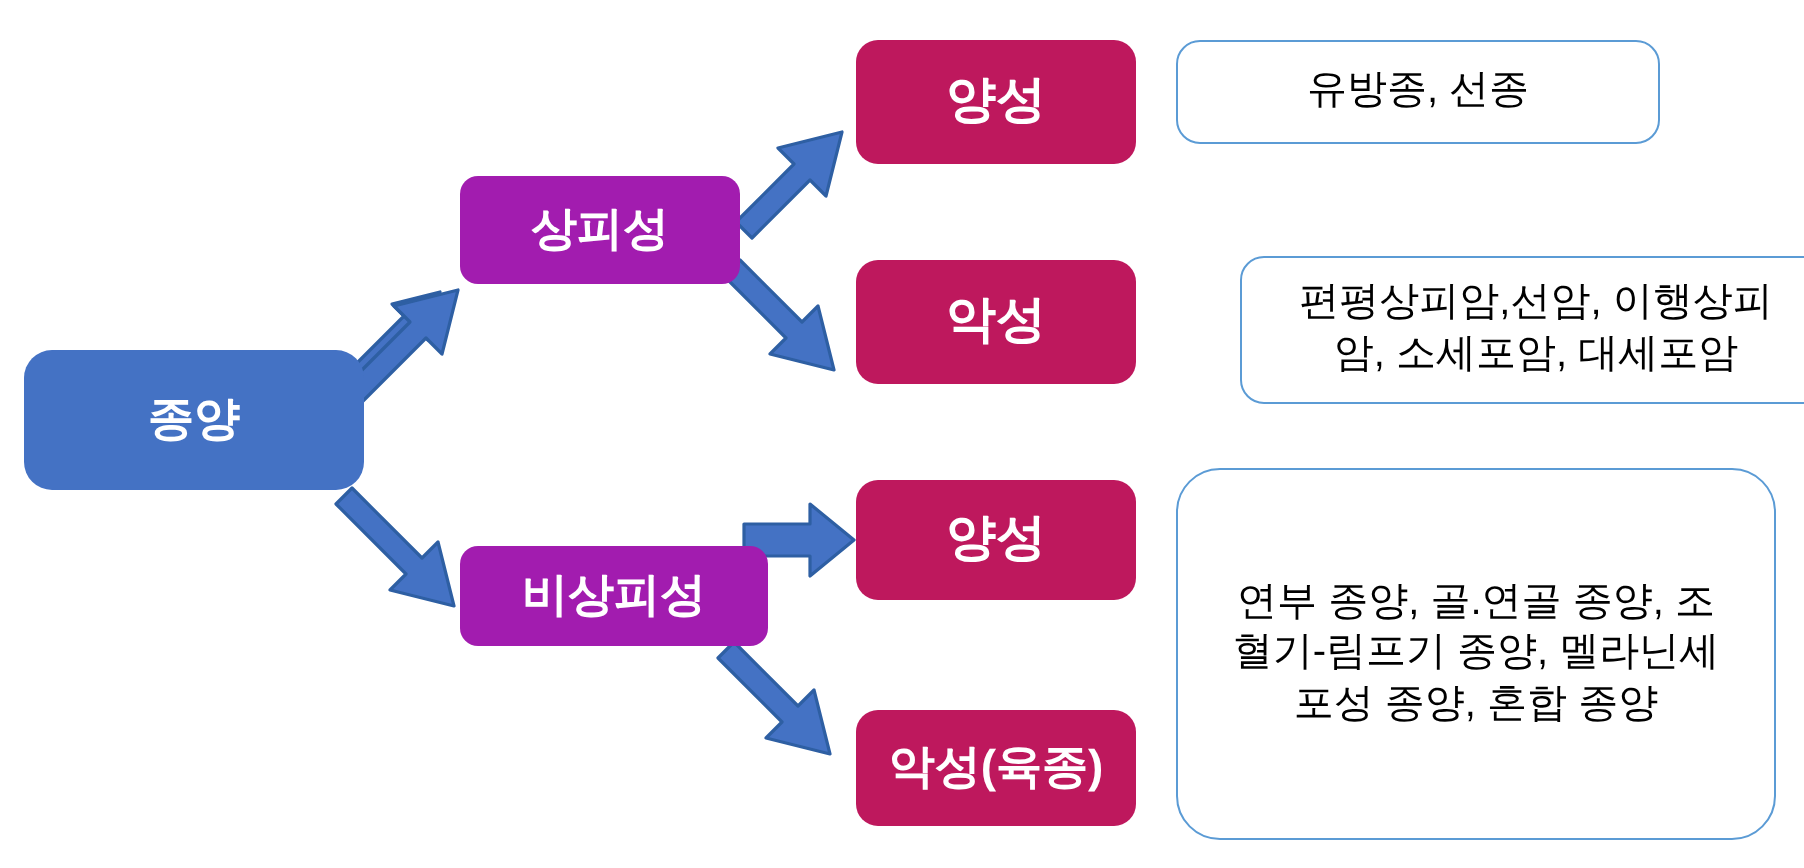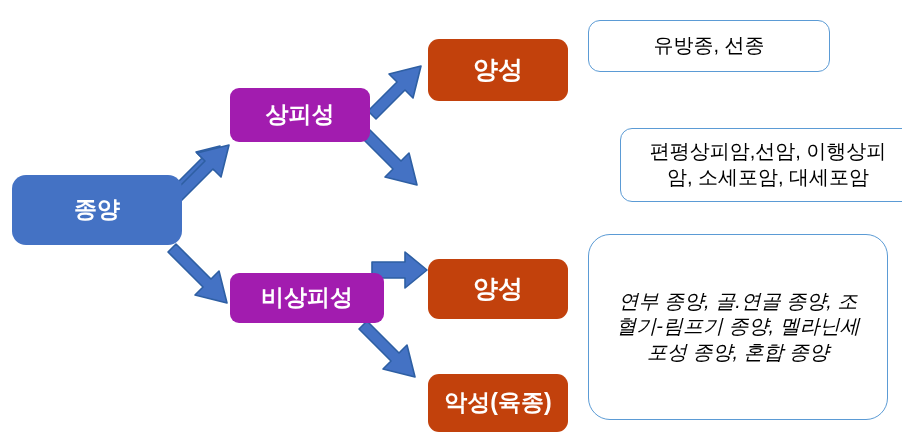--- a/index.html
+++ b/index.html
@@ -30,24 +30,23 @@
     background: #4472C4;
     border-radius: 14px;
     font-size: 23px;
   }
   .node-cat {
     background: #a21caf;
     border-radius: 9px;
     font-size: 23px;
   }
   .node-leaf {
-    background: #c2410c;
+    background: #be185d;
     border-radius: 11px;
     font-size: 25px;
-    margin-top: 19px;
   }
   .node-leaf.small {
     font-size: 23px;
     justify-content: center;
   }
   .panel {
     position: absolute;
     box-sizing: border-box;
     background: #ffffff;
     border: 1px solid #5B9BD5;
@@ -115,34 +114,37 @@
   </div>
 
   <div class="node node-cat" style="left:230px; top:273px; width:154px; height:50px;">
     <span>비상피성</span>
   </div>
 
   <div class="node node-leaf" style="left:428px; top:20px; width:140px; height:62px;">
     <span>양성</span>
   </div>
 
+  <div class="node node-leaf" style="left:428px; top:130px; width:140px; height:62px;">
+    <span>악성</span>
+  </div>
 
   <div class="node node-leaf" style="left:428px; top:240px; width:140px; height:60px;">
     <span>양성</span>
   </div>
 
   <div class="node node-leaf small" style="left:428px; top:355px; width:140px; height:58px;">
     <span>악성(육종)</span>
   </div>
 
   <div class="panel" style="left:588px; top:20px; width:242px; height:52px;">
     <span>유방종, 선종</span>
   </div>
 
   <div class="panel" style="left:620px; top:128px; width:296px; height:74px;">
     <span>편평상피암,선암, 이행상피암, 소세포암, 대세포암</span>
   </div>
 
-  <div class="panel tall" style="left:588px; top:234px; width:300px; height:186px;font-style:italic;">
+  <div class="panel tall" style="left:588px; top:234px; width:300px; height:186px;">
     <span>연부 종양, 골.연골 종양, 조혈기-림프기 종양, 멜라닌세포성 종양, 혼합 종양</span>
   </div>
 
 </div>
 
 </body></html>

